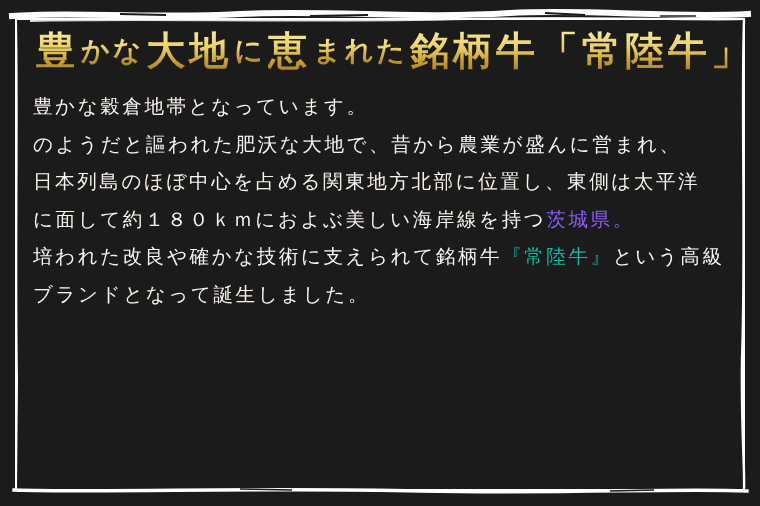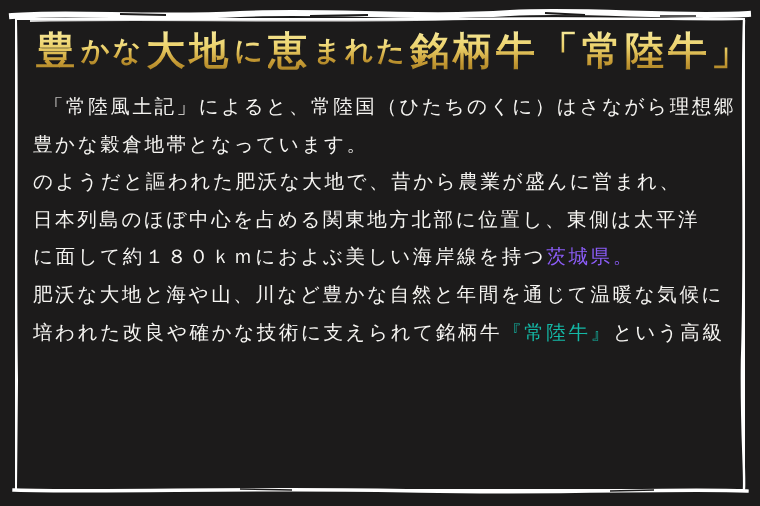--- a/index.html
+++ b/index.html
@@ -95,34 +95,31 @@
   <span class="t-large">豊</span>
   <span class="t-small">かな</span>
   <span class="t-large">大地</span>
   <span class="t-small">に</span>
   <span class="t-large">恵</span>
   <span class="t-small">まれた</span>
   <span class="t-large">銘柄牛「常陸牛」</span>
 </div>
 
 <div class="copy">
-  <div class="line indent">
-    <span>「常陸風土記」によると、常陸国（ひたちのくに）はさながら理想郷</span>
-  </div>
   <div class="line">
     <span>豊かな穀倉地帯となっています。</span>
   </div>
   <div class="line">
     <span>のようだと謳われた肥沃な大地で、昔から農業が盛んに営まれ、</span>
   </div>
   <div class="line">
     <span>日本列島のほぼ中心を占める関東地方北部に位置し、東側は太平洋</span>
   </div>
   <div class="line">
     <span>に面して約１８０ｋｍにおよぶ美しい海岸線を持つ</span><span class="seg-green">茨城県。</span>
   </div>
   <div class="line">
-    <span>肥沃な大地と海や山、川など豊かな自然と年間を通じて温暖な気候に</span>
+    <span>培われた改良や確かな技術に支えられて銘柄牛</span><span class="seg-red">『常陸牛』</span><span>という高級</span>
   </div>
   <div class="line">
-    <span>培われた改良や確かな技術に支えられて銘柄牛</span><span class="seg-red">『常陸牛』</span><span>という高級</span>
+    <span>ブランドとなって誕生しました。</span>
   </div>
 </div>
 
 </body></html>

